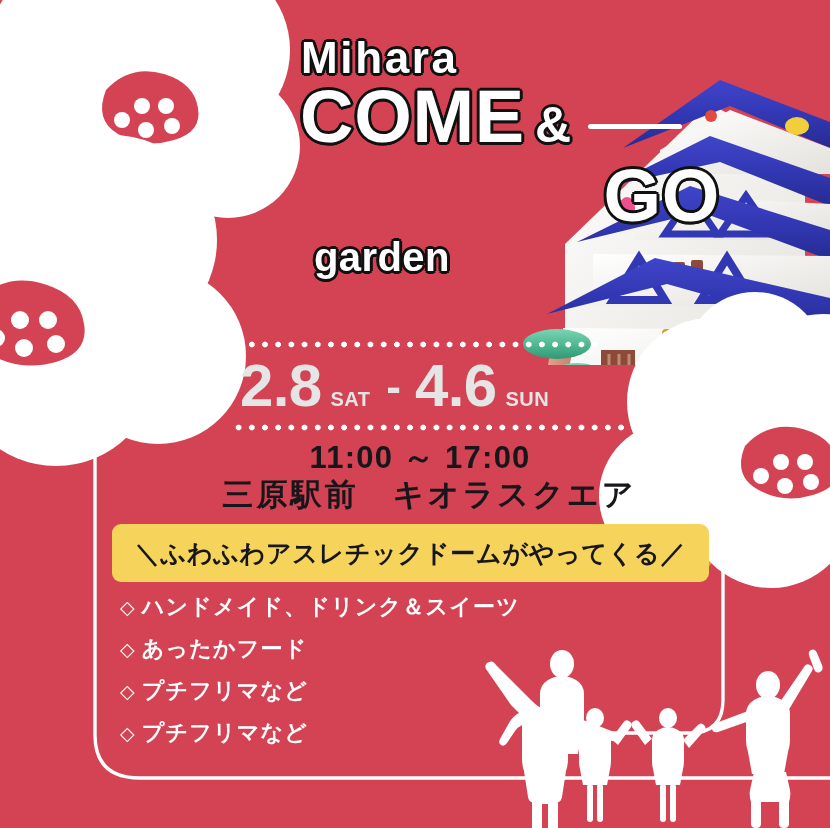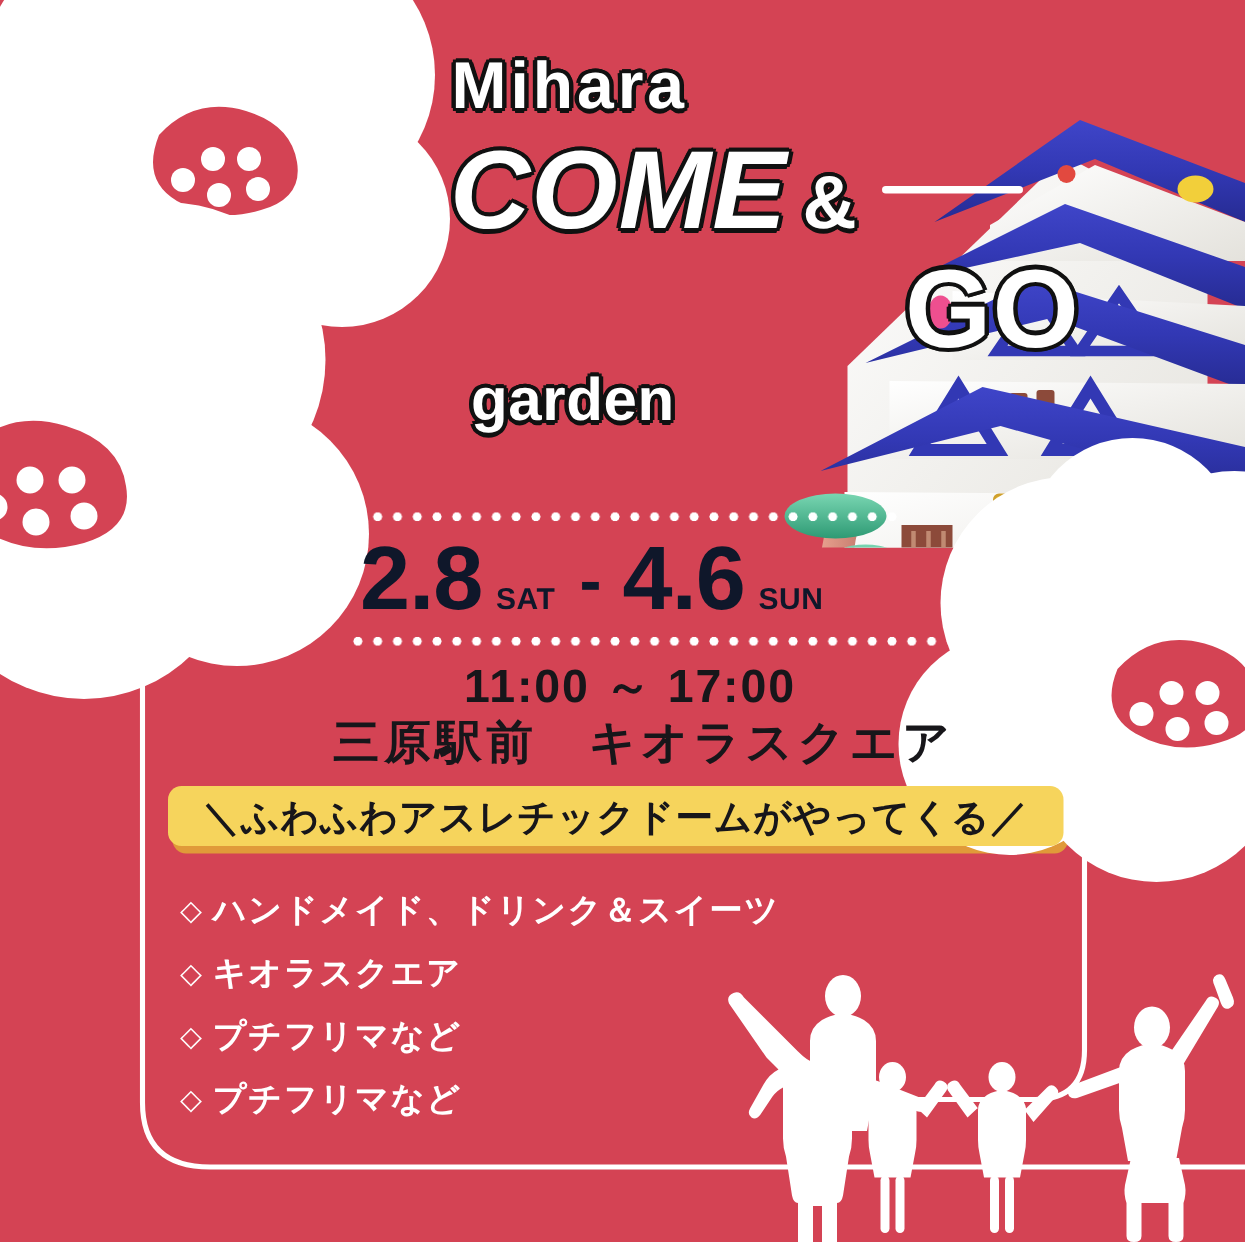--- a/index.html
+++ b/index.html
@@ -52,23 +52,21 @@
   }
   .t-mihara {
     font-size: 44px;
     line-height: 1;
     margin-left: 1px;
     letter-spacing: 0.06em;
   }
   .t-come {
     font-size: 74px;
     line-height: 1.0;
-    margin-top: 10px;
     letter-spacing: 0.01em;
-    font-style: italic;
   }
   .t-amp { font-size: 50px; margin-left: 10px; }
   .t-go {
     font-size: 74px;
     line-height: 1.02;
     margin-top: 4px;
     letter-spacing: 0.01em;
     text-align: right;
   }
   .t-garden {
@@ -108,21 +106,21 @@
 
   
   .date-row {
     position: absolute;
     left: 240px;
     top: 356px;
     width: 400px;
     height: 62px;
     display: flex;
     align-items: baseline;
-    color: #0f172a;
+    color: #e5e5e5;
     z-index: 5;
     white-space: nowrap;
   }
   .d-big {
     font-size: 60px;
     font-weight: 700;
     line-height: 1;
     letter-spacing: -0.01em;
   }
   .d-dow {
@@ -151,20 +149,21 @@
     color: #17161a;
     letter-spacing: 0.04em;
     z-index: 5;
     white-space: nowrap;
   }
   .venue-line {
     position: absolute;
     left: 222px;
     top: 474px;
     width: 415px;
+    text-align: center;
     font-size: 31px;
     font-weight: 700;
     color: #17161a;
     letter-spacing: 0.10em;
     z-index: 5;
     white-space: nowrap;
   }
 
   
   .banner-shadow {
@@ -175,21 +174,21 @@
     height: 40px;
     background: #e09a39;
     border-radius: 9px;
     z-index: 4;
   }
   .banner {
     position: absolute;
     left: 112px;
     top: 524px;
     width: 597px;
-    height: 40px;
+    height: 58px;
     background: #f6d45c;
     border-radius: 9px;
     display: flex;
     align-items: center;
     justify-content: center;
     z-index: 5;
   }
   .banner-text {
     font-size: 25px;
     font-weight: 700;
@@ -436,21 +435,21 @@
     <span class="banner-text">＼ふわふわアスレチックドームがやってくる／</span>
   </div>
 
   <div class="bullets">
     <div class="bullet">
       <span class="bullet-mark">◇</span>
       <span>ハンドメイド、ドリンク＆スイーツ</span>
     </div>
     <div class="bullet">
       <span class="bullet-mark">◇</span>
-      <span>キオラスクエア</span>
+      <span>あったかフード</span>
     </div>
     <div class="bullet">
       <span class="bullet-mark">◇</span>
       <span>プチフリマなど</span>
     </div>
     <div class="bullet">
       <span class="bullet-mark">◇</span>
       <span>プチフリマなど</span>
     </div>
   </div>

